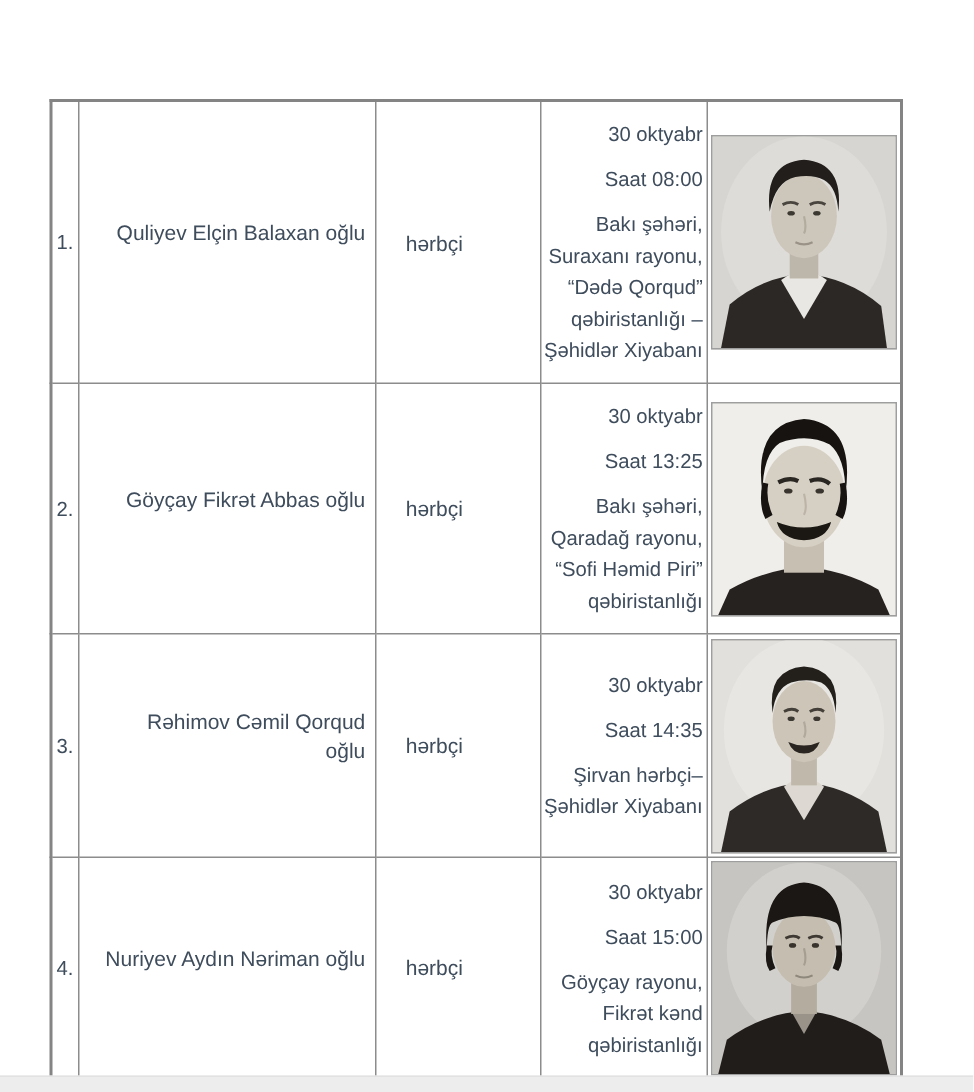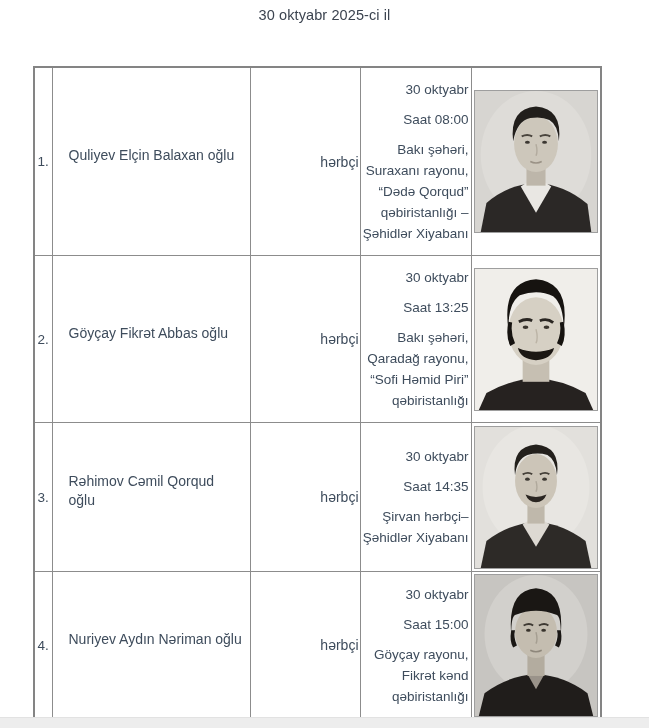--- a/index.html
+++ b/index.html
@@ -43,26 +43,26 @@
   tr.r1{height:186px;}
   tr.r2{height:156px;}
   tr.r3{height:149px;}
   tr.r4{height:148px;}
   td.num{
     text-align:center;
     padding:0 1px;
     font-size:13.5px;
   }
   td.name{
-    text-align:left;
+    text-align:right;
     padding:0 6px 12px 16px;
     line-height:19px;
   }
   td.occ{
-    text-align:right;
+    text-align:left;
     padding-left:20px;
   }
   td.details{
     text-align:right;
     padding:2px;
     font-size:13.5px;
     line-height:21px;
   }
   td.details p{
     margin:9px 0;
@@ -87,21 +87,20 @@
     height:10px;
     background:#ededed;
     border-top:1px solid #e2e2e2;
   }
 </style>
 </head>
 <body>
 
 <div class="page">
 
-  <div class="page-title">30 oktyabr 2025-ci il</div>
 
   <table class="memorial">
     <colgroup>
       <col style="width:18px">
       <col style="width:198px">
       <col style="width:110px">
       <col style="width:111px">
       <col style="width:130px">
     </colgroup>
     <tbody>

